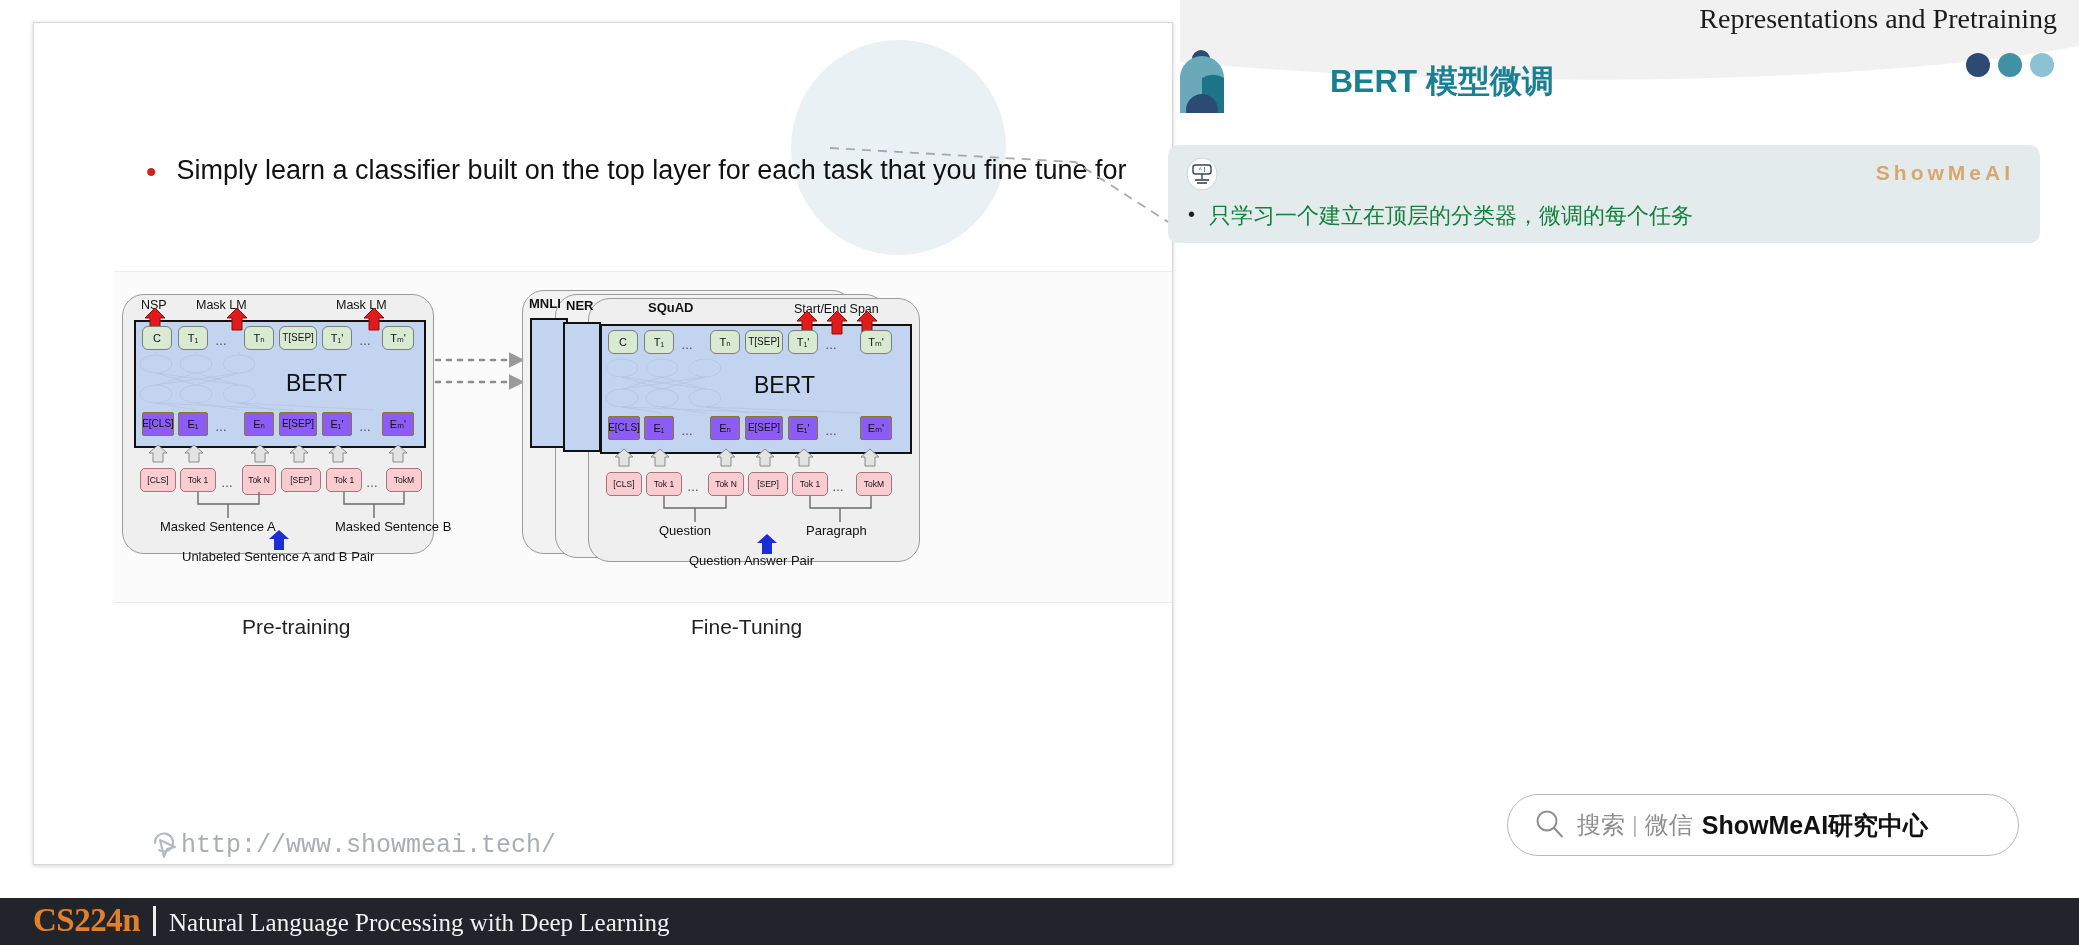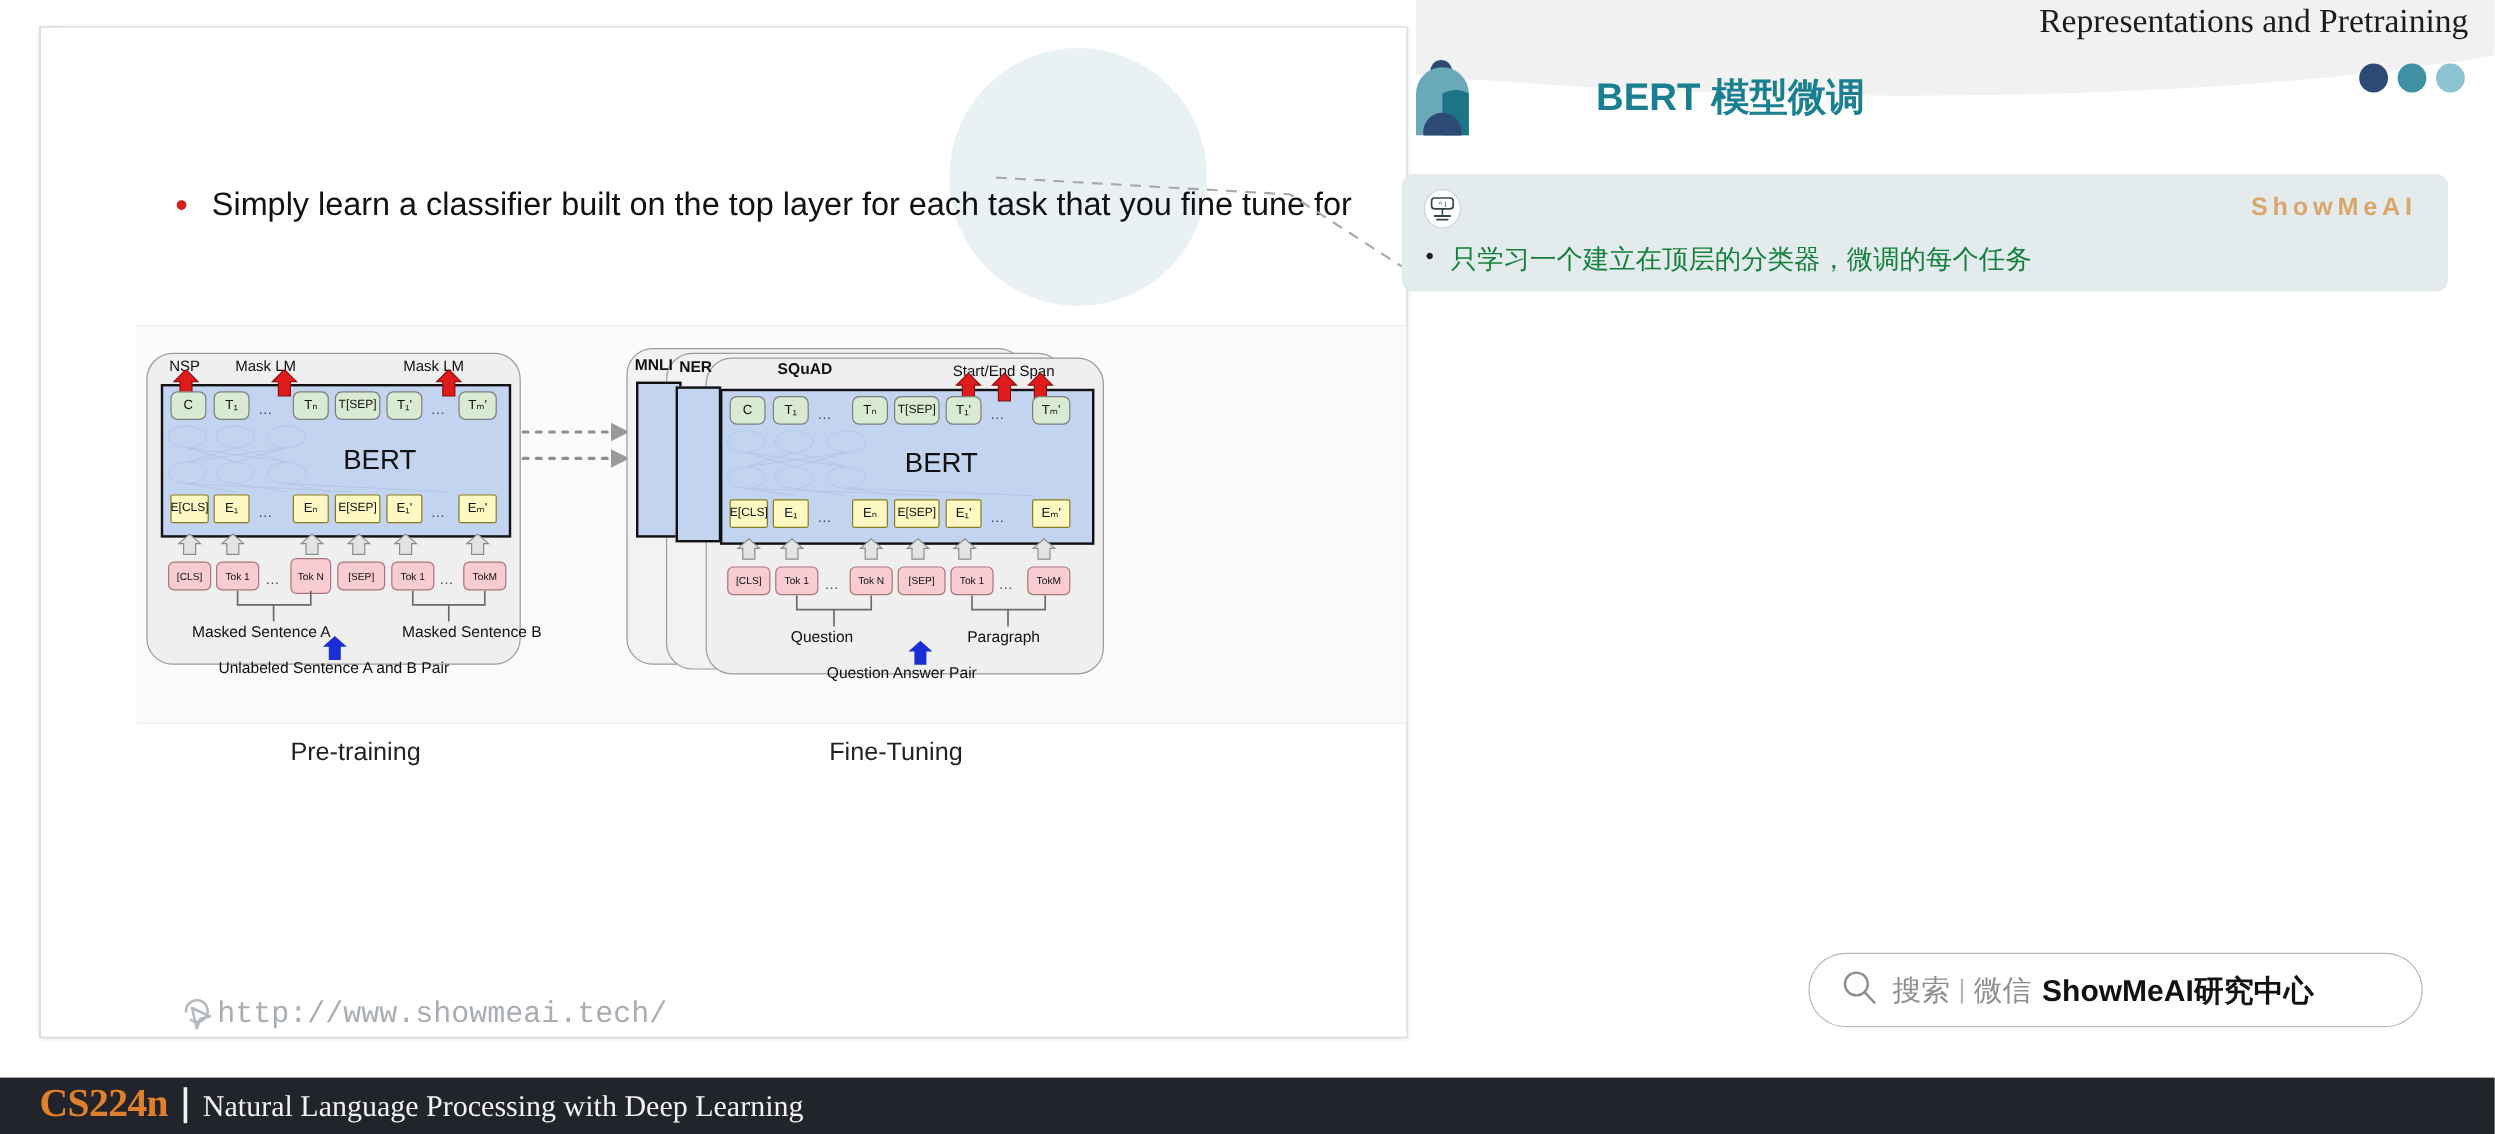--- a/index.html
+++ b/index.html
@@ -55,21 +55,21 @@
   .cell{
     position:absolute;box-sizing:border-box;display:flex;align-items:center;
     justify-content:center;text-align:center;line-height:1.0;
     font-family:"Liberation Sans","DejaVu Sans",sans-serif;
   }
   .cell.t{
     background:#d9ead3;border:1px solid #7d7d7d;border-radius:6px;
     font-size:11px;color:#111;
   }
   .cell.e{
-    background:#fef9c3;border:1px solid #8a7a20;border-radius:2px;
+    background:#8b5cf6;border:1px solid #8a7a20;border-radius:2px;
     font-size:11px;color:#111;
   }
   .cell.tok{
     background:#f9ccd2;border:1px solid #a9737a;border-radius:5px;
     font-size:8.5px;color:#111;
   }
   .dots{position:absolute;font-size:12px;color:#444;letter-spacing:1px;}
   .figlabel{position:absolute;font-size:12.5px;color:#111;white-space:nowrap;}
   .figlabel.bold{font-weight:bold;font-size:13px;}
   .bertword{position:absolute;font-size:23px;color:#111;}

